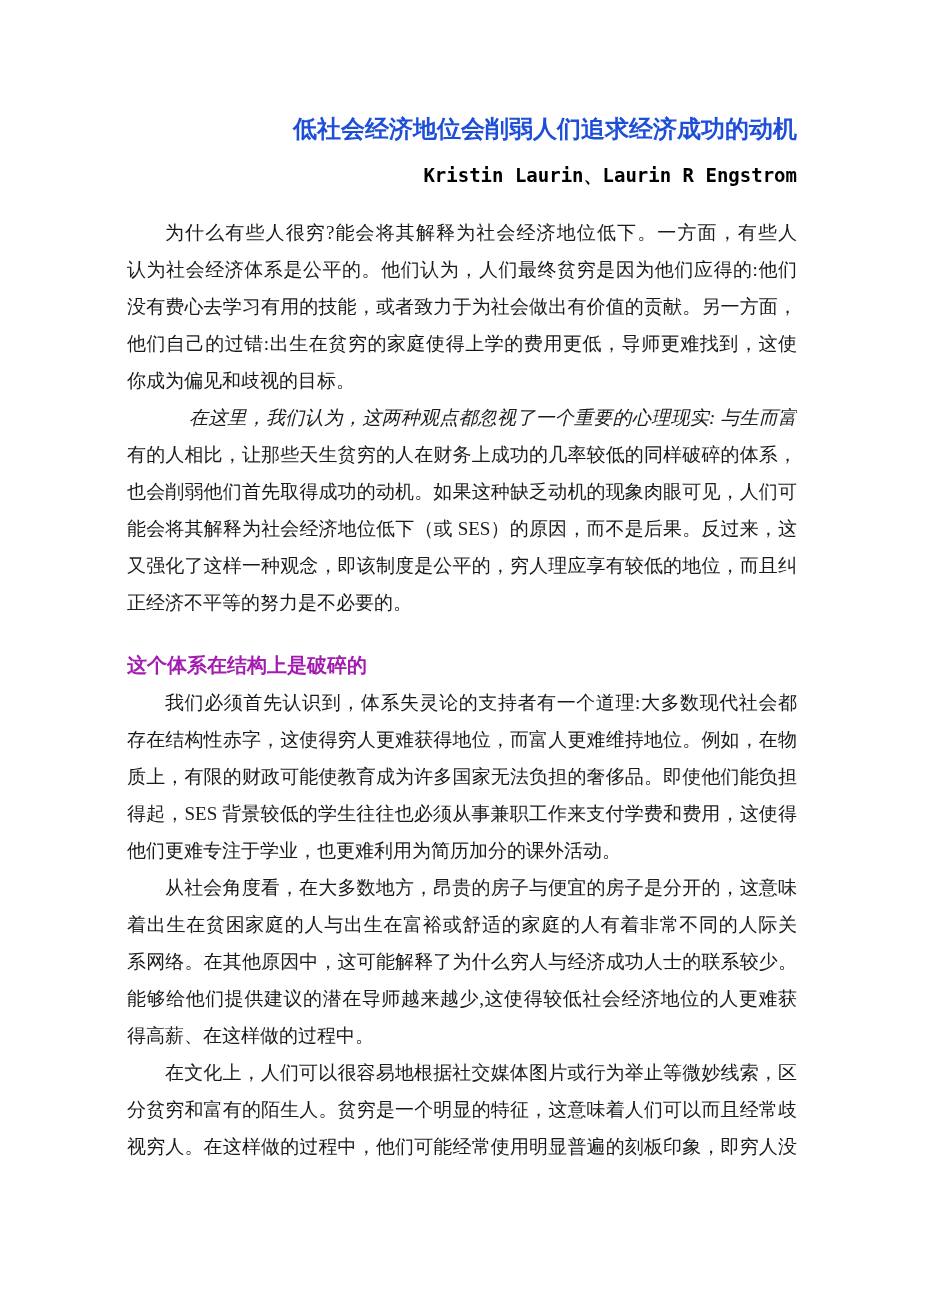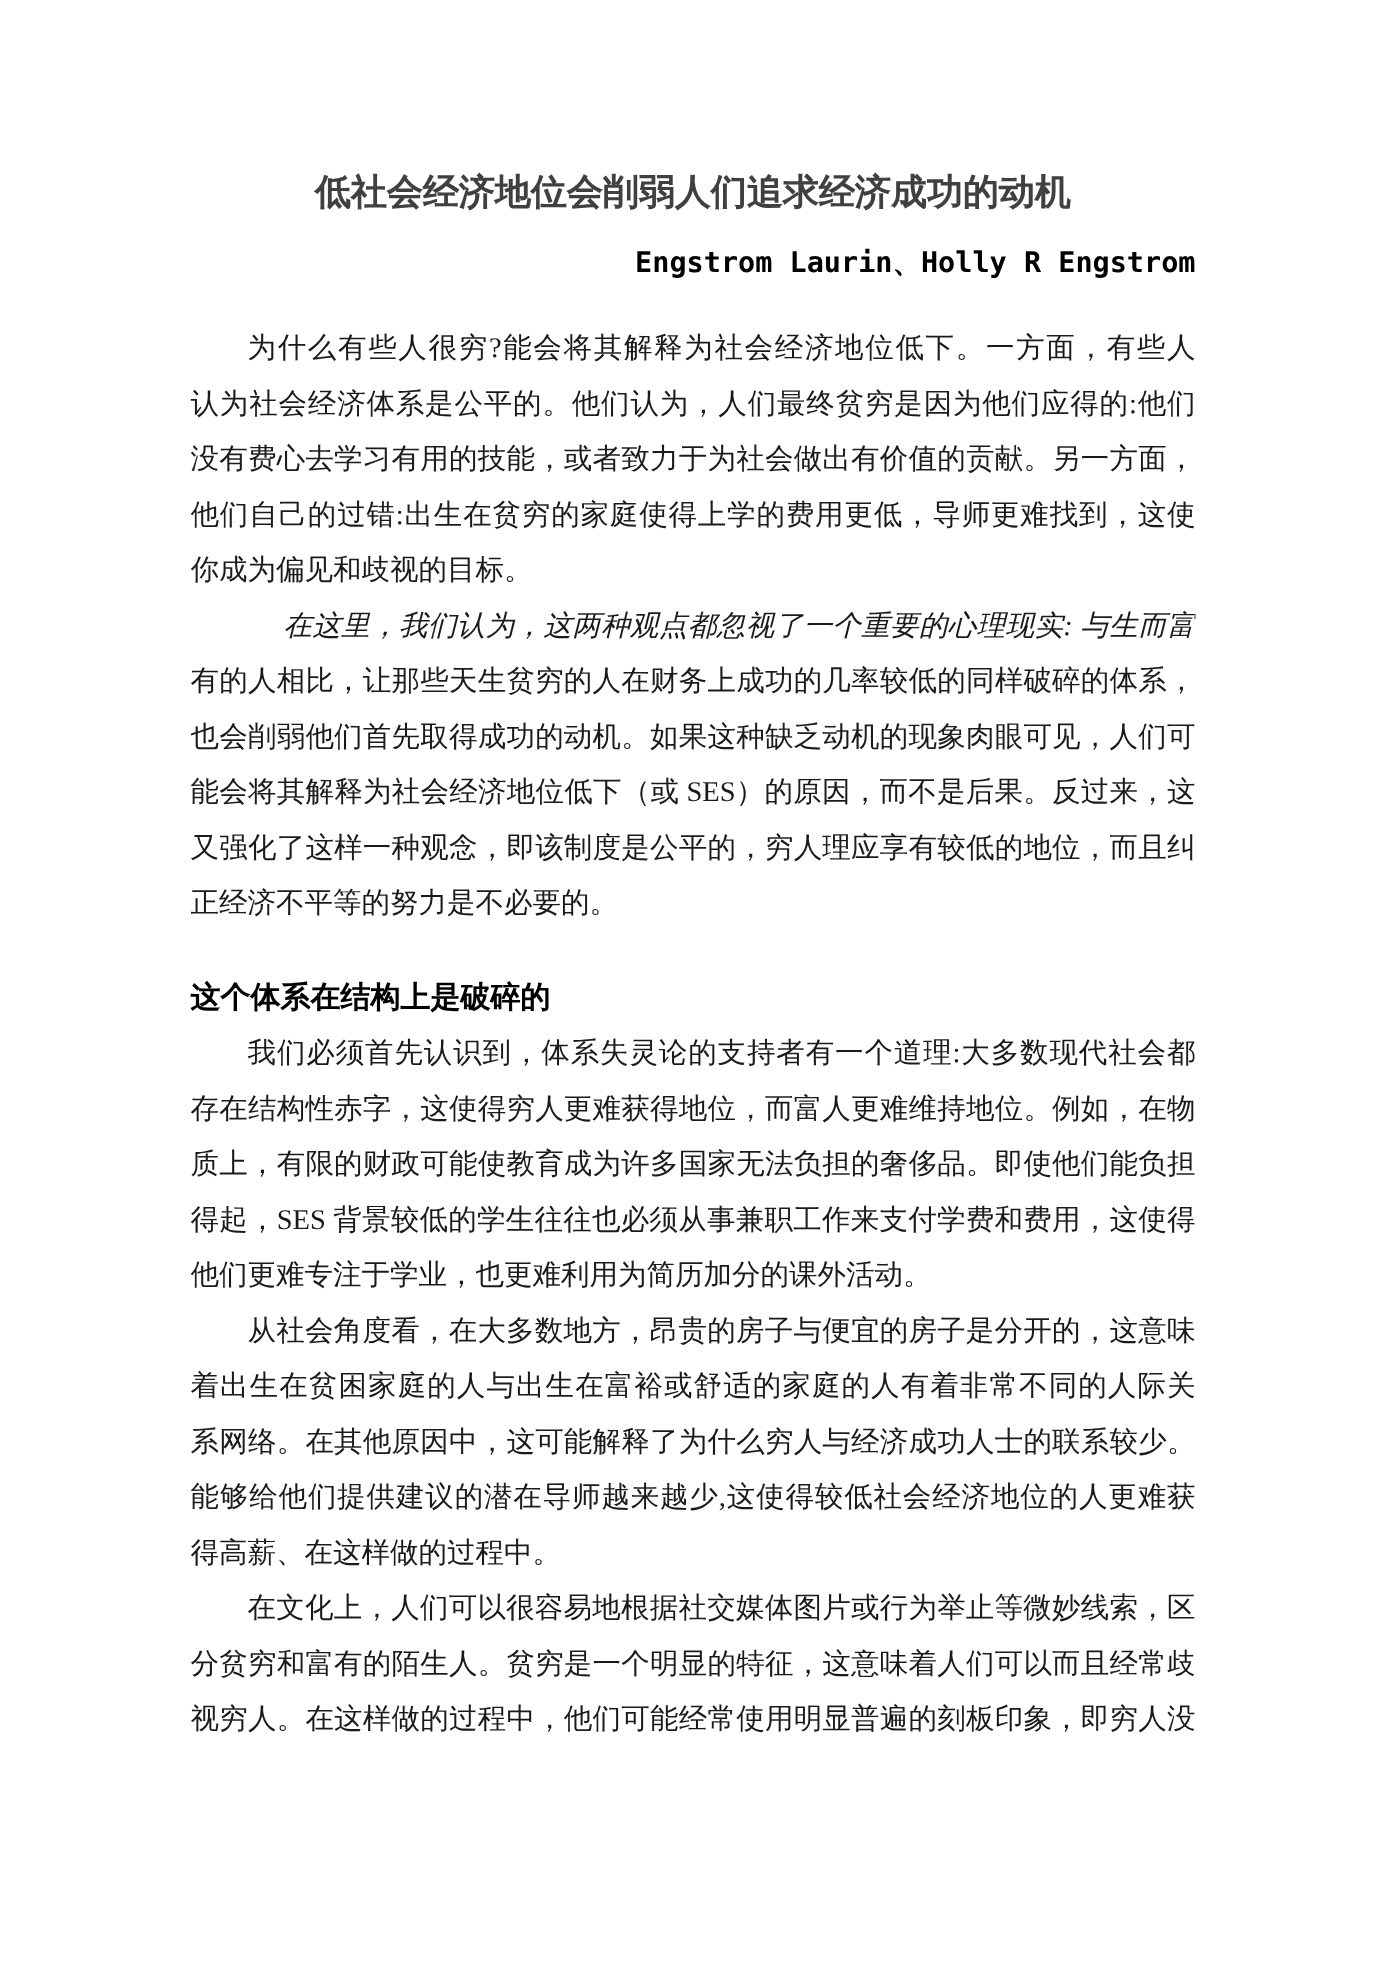--- a/index.html
+++ b/index.html
@@ -22,22 +22,22 @@
   }
   .col {
     width: 670px;
   }
   .title {
     margin: 112px 0 0 0;
     font-family: "Liberation Sans", "DejaVu Sans", sans-serif;
     font-weight: 700;
     font-size: 24px;
     line-height: 34px;
-    text-align: center;
-    color: #404040;
+    text-align: right;
+    color: #1d4ed8;
   }
   .author {
     margin-top: 16px;
     font-family: "DejaVu Sans Mono", "Liberation Mono", monospace;
     font-weight: 700;
     font-size: 19px;
     line-height: 26px;
     text-align: right;
     color: #000000;
   }
@@ -63,31 +63,31 @@
   }
   .line.ind-n { text-indent: 38px; }
   .line.ind-l { text-indent: 62px; font-style: italic; }
   .heading {
     margin-top: 26px;
     height: 37px;
     line-height: 37px;
     font-family: "Liberation Sans", "DejaVu Sans", sans-serif;
     font-weight: 700;
     font-size: 20px;
-    color: #000000;
+    color: #a21caf;
     text-align: left;
   }
 </style>
 </head>
 <body>
 
 <div class="page">
   <div class="col">
     <h1 class="title">低社会经济地位会削弱人们追求经济成功的动机</h1>
-    <div class="author">Engstrom Laurin、Holly R Engstrom</div>
+    <div class="author">Kristin Laurin、Laurin R Engstrom</div>
     <div class="body-text" id="doc-body">
         <div class="para">
           <div class="line ind-n">为什么有些人很穷?能会将其解释为社会经济地位低下。一方面，有些人</div>
           <div class="line">认为社会经济体系是公平的。他们认为，人们最终贫穷是因为他们应得的:他们</div>
           <div class="line">没有费心去学习有用的技能，或者致力于为社会做出有价值的贡献。另一方面，</div>
           <div class="line">他们自己的过错:出生在贫穷的家庭使得上学的费用更低，导师更难找到，这使</div>
           <div class="line end">你成为偏见和歧视的目标。</div>
         </div>
         <div class="para">
           <div class="line ind-l">在这里，我们认为，这两种观点都忽视了一个重要的心理现实: 与生而富</div>

